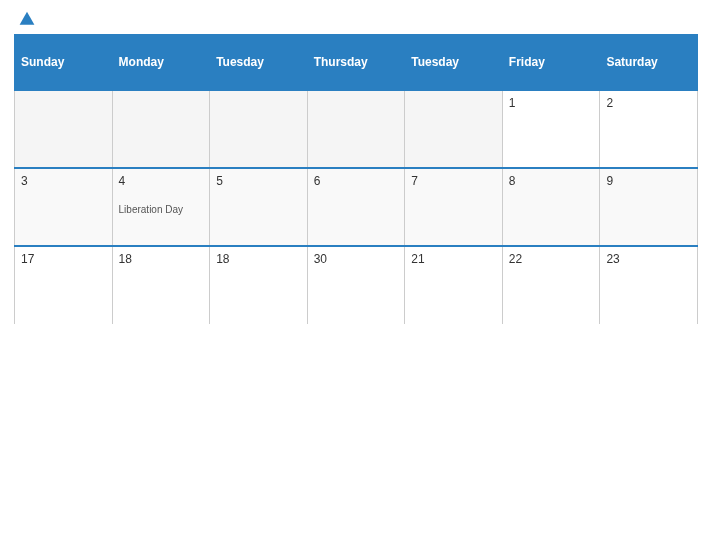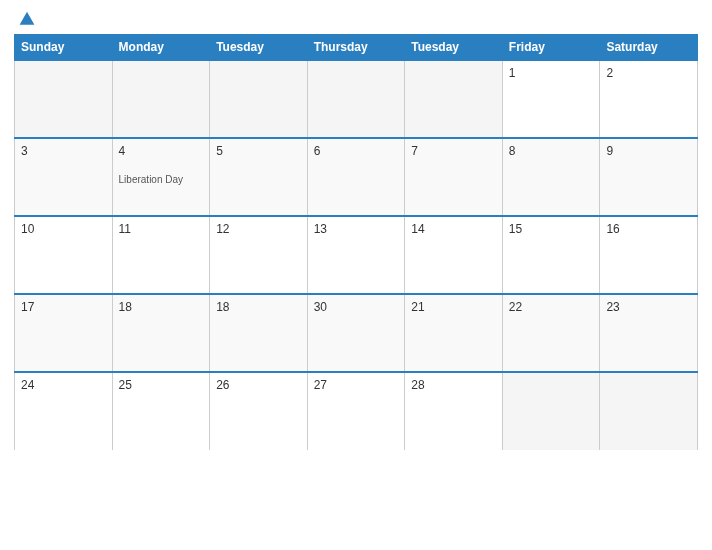--- a/index.html
+++ b/index.html
@@ -59,21 +59,21 @@
     
     .calendar {
       width: 100%;
       border-collapse: collapse;
     }
     .calendar thead tr th {
       background: #2a7fc1;
       color: #fff;
       font-size: 12px;
       font-weight: bold;
-      padding: 5px 6px;
+      padding: 20px 6px;
       text-align: left;
       border: 1px solid #2a7fc1;
     }
     .calendar tbody tr {
       height: 78px;
     }
     .calendar tbody tr td {
       vertical-align: top;
       padding: 5px 6px;
       border-left: 1px solid #ccc;
@@ -173,78 +173,36 @@
           </td>
           <td>
             <span class="day-number">8</span>
           </td>
           <td>
             <span class="day-number">9</span>
           </td>
         </tr>
         <tr>
           <td>
-            <span class="day-number">10</span>
-          </td>
-          <td>
-            <span class="day-number">11</span>
-          </td>
-          <td>
-            <span class="day-number">12</span>
-          </td>
-          <td>
-            <span class="day-number">13</span>
-          </td>
-          <td>
-            <span class="day-number">14</span>
-          </td>
-          <td>
-            <span class="day-number">15</span>
-          </td>
-          <td>
-            <span class="day-number">16</span>
-          </td>
-        </tr>
-        <tr>
-          <td>
             <span class="day-number">17</span>
           </td>
           <td>
             <span class="day-number">18</span>
           </td>
           <td>
             <span class="day-number">18</span>
           </td>
           <td>
             <span class="day-number">30</span>
           </td>
           <td>
             <span class="day-number">21</span>
           </td>
           <td>
             <span class="day-number">22</span>
           </td>
           <td>
             <span class="day-number">23</span>
           </td>
-        </tr>
-        <tr>
-          <td>
-            <span class="day-number">24</span>
-          </td>
-          <td>
-            <span class="day-number">25</span>
-          </td>
-          <td>
-            <span class="day-number">26</span>
-          </td>
-          <td>
-            <span class="day-number">27</span>
-          </td>
-          <td>
-            <span class="day-number">28</span>
-          </td>
-          <td class="empty"></td>
-          <td class="empty"></td>
         </tr>
       </tbody>
   </table>
 </div>
 
 </body></html>

